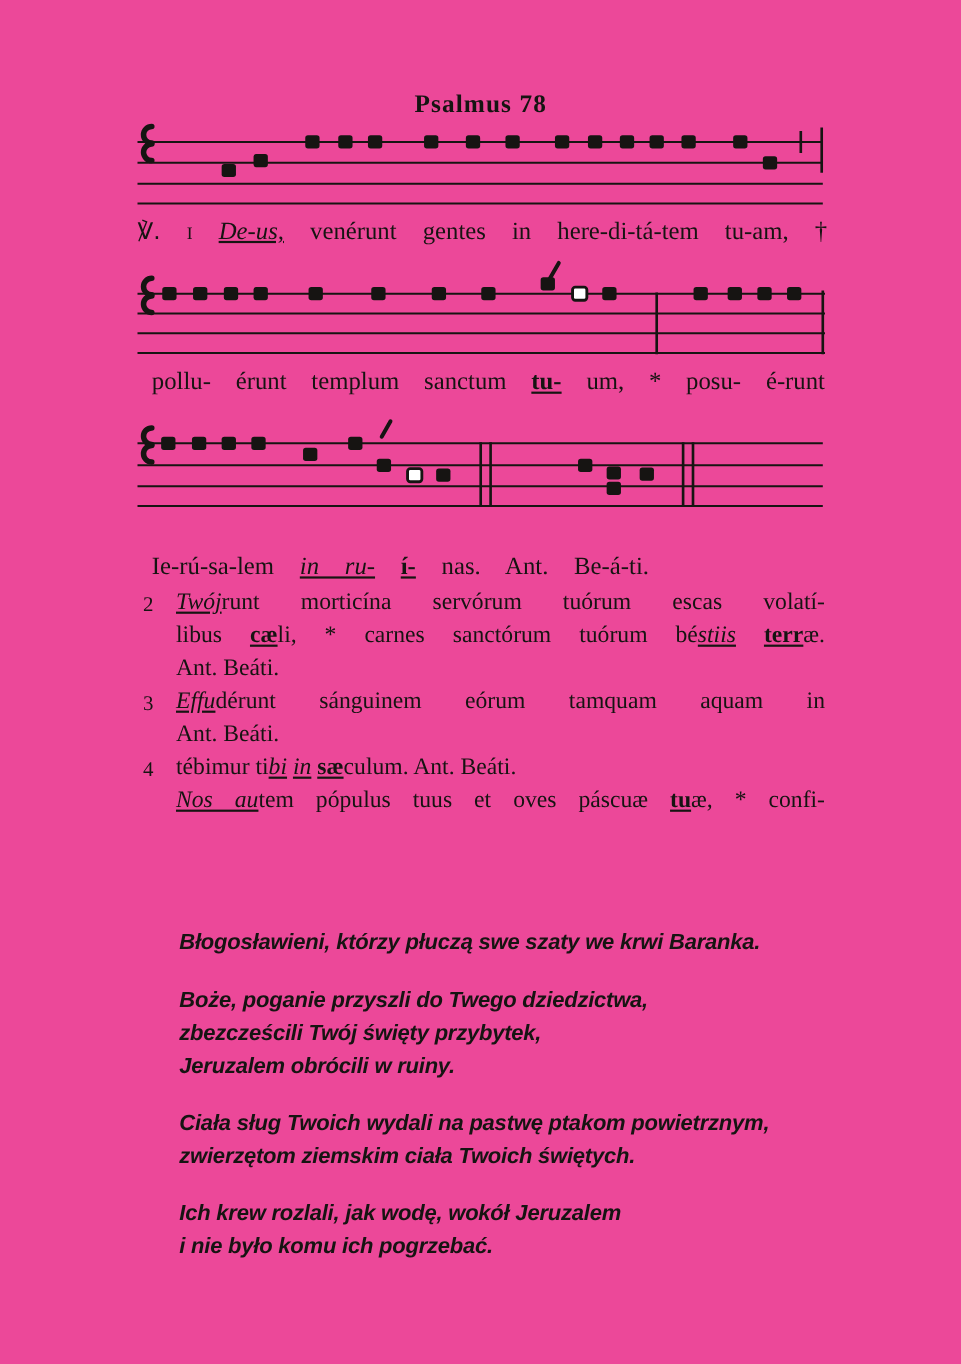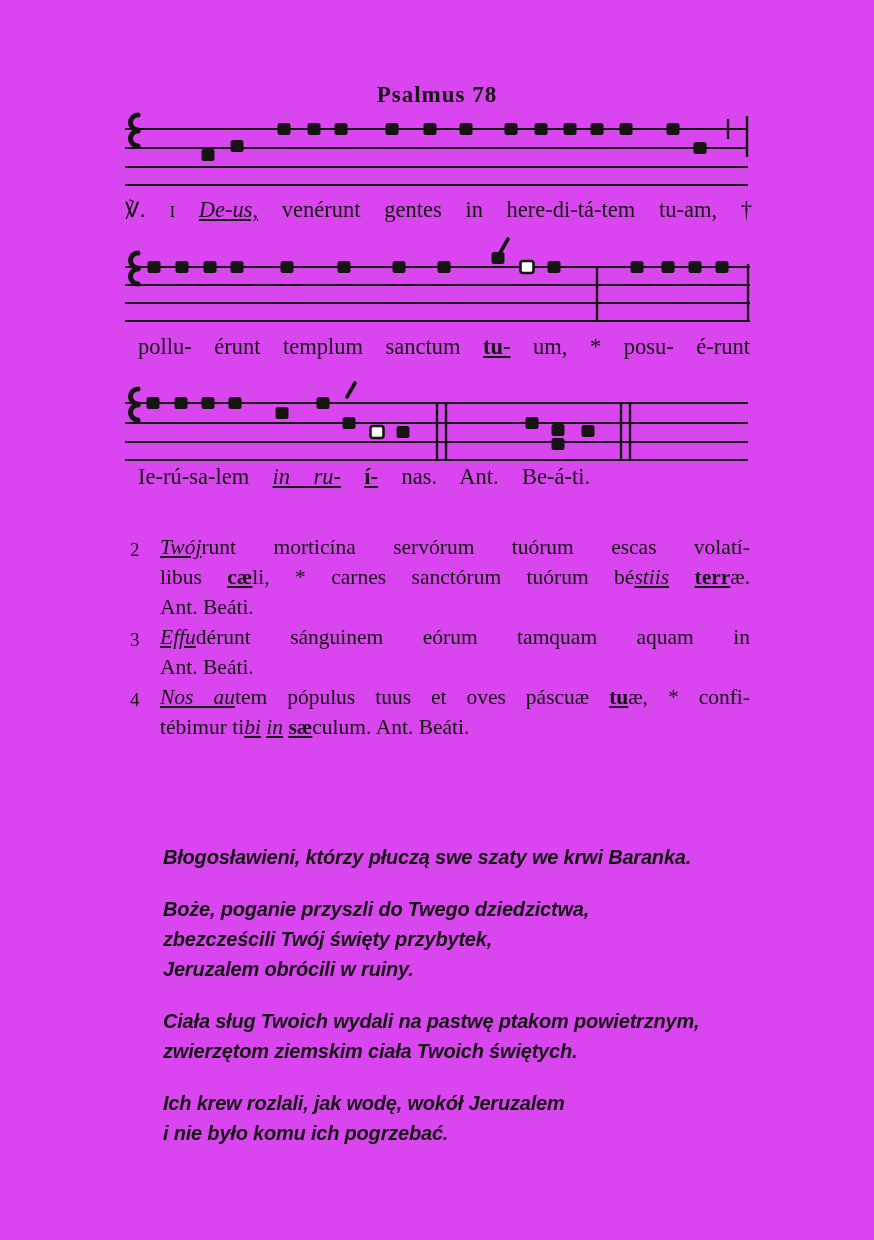--- a/index.html
+++ b/index.html
@@ -1,28 +1,28 @@
 <!DOCTYPE html>
 <html><head>
 <meta charset="utf-8">
 <style>
   html,body{margin:0;padding:0;background:#e8e8e8;}
-  #page{position:relative;width:874px;height:1240px;background:#d946ef;overflow:hidden;
+  #page{position:relative;width:874px;height:1240px;background:#ec4899;overflow:hidden;
         font-family:"Liberation Serif","DejaVu Serif",serif;color:#161412;}
   .abs{position:absolute;}
   #title{top:82px;left:0;width:874px;text-align:center;font-size:23px;font-weight:bold;letter-spacing:1px;}
   .staff-svg{position:absolute;left:118px;width:648px;}
   #staff1{top:100px;height:95px;}
   #staff2{top:232px;height:100px;}
   #staff3{top:378px;height:92px;}
   .chant-line{font-size:22.5px;line-height:28px;white-space:nowrap;}
   .just{text-align:justify;text-align-last:justify;white-space:normal;}
   #chant1{top:196px;left:125px;width:627px;}
   #chant2{top:333px;left:138px;width:612px;}
-  #chant3{top:463px;left:138px;width:452px;}
+  #chant3{top:501px;left:138px;width:452px;}
   #verses{top:532px;left:128px;width:622px;font-size:21.5px;line-height:30px;}
   .verse{position:relative;padding-left:32px;}
   .vnum{position:absolute;left:2px;top:3px;font-size:19px;}
   .vline{min-height:30px;}
   .ws{word-spacing:7px;}
   .seg-i{font-style:italic;text-decoration:underline;}
   .seg-b{font-weight:bold;text-decoration:underline;}
   .seg-sc{font-variant:small-caps;}
   .seg-vs{font-family:"DejaVu Sans","DejaVu Serif",serif;font-size:21px;}
   #polish{top:842px;left:163px;width:640px;
@@ -127,22 +127,22 @@
       <div class="vline just"><span class="seg-n">libus </span><span class="seg-b">cæ</span><span class="seg-n">li, * carnes sanctórum tuórum bé</span><span class="seg-i">stiis</span><span class="seg-n"> </span><span class="seg-b">terr</span><span class="seg-n">æ.</span></div>
       <div class="vline"><span class="seg-n">Ant. Beáti.</span></div>
     </div>
     <div class="verse">
       <span class="vnum">3</span>
       <div class="vline just"><span class="seg-i">Effu</span><span class="seg-n">dérunt sánguinem eórum tamquam aquam in</span></div>
       <div class="vline"><span class="seg-n">Ant. Beáti.</span></div>
     </div>
     <div class="verse">
       <span class="vnum">4</span>
+      <div class="vline"><span class="seg-n">tébimur ti</span><span class="seg-i">bi</span><span class="seg-n"> </span><span class="seg-i">in</span><span class="seg-n"> </span><span class="seg-b">sæ</span><span class="seg-n">culum. Ant. Beáti.</span></div>
       <div class="vline just"><span class="seg-i">Nos au</span><span class="seg-n">tem pópulus tuus et oves páscuæ </span><span class="seg-b">tu</span><span class="seg-n">æ, * confi-</span></div>
-      <div class="vline"><span class="seg-n">tébimur ti</span><span class="seg-i">bi</span><span class="seg-n"> </span><span class="seg-i">in</span><span class="seg-n"> </span><span class="seg-b">sæ</span><span class="seg-n">culum. Ant. Beáti.</span></div>
     </div>
   </div>
 
   <div id="polish" class="abs">
       <div class="ppar">
         <div>Błogosławieni, którzy płuczą swe szaty we krwi Baranka.</div>
       </div>
       <div class="ppar">
         <div>Boże, poganie przyszli do Twego dziedzictwa,</div>
         <div>zbezcześcili Twój święty przybytek,</div>

